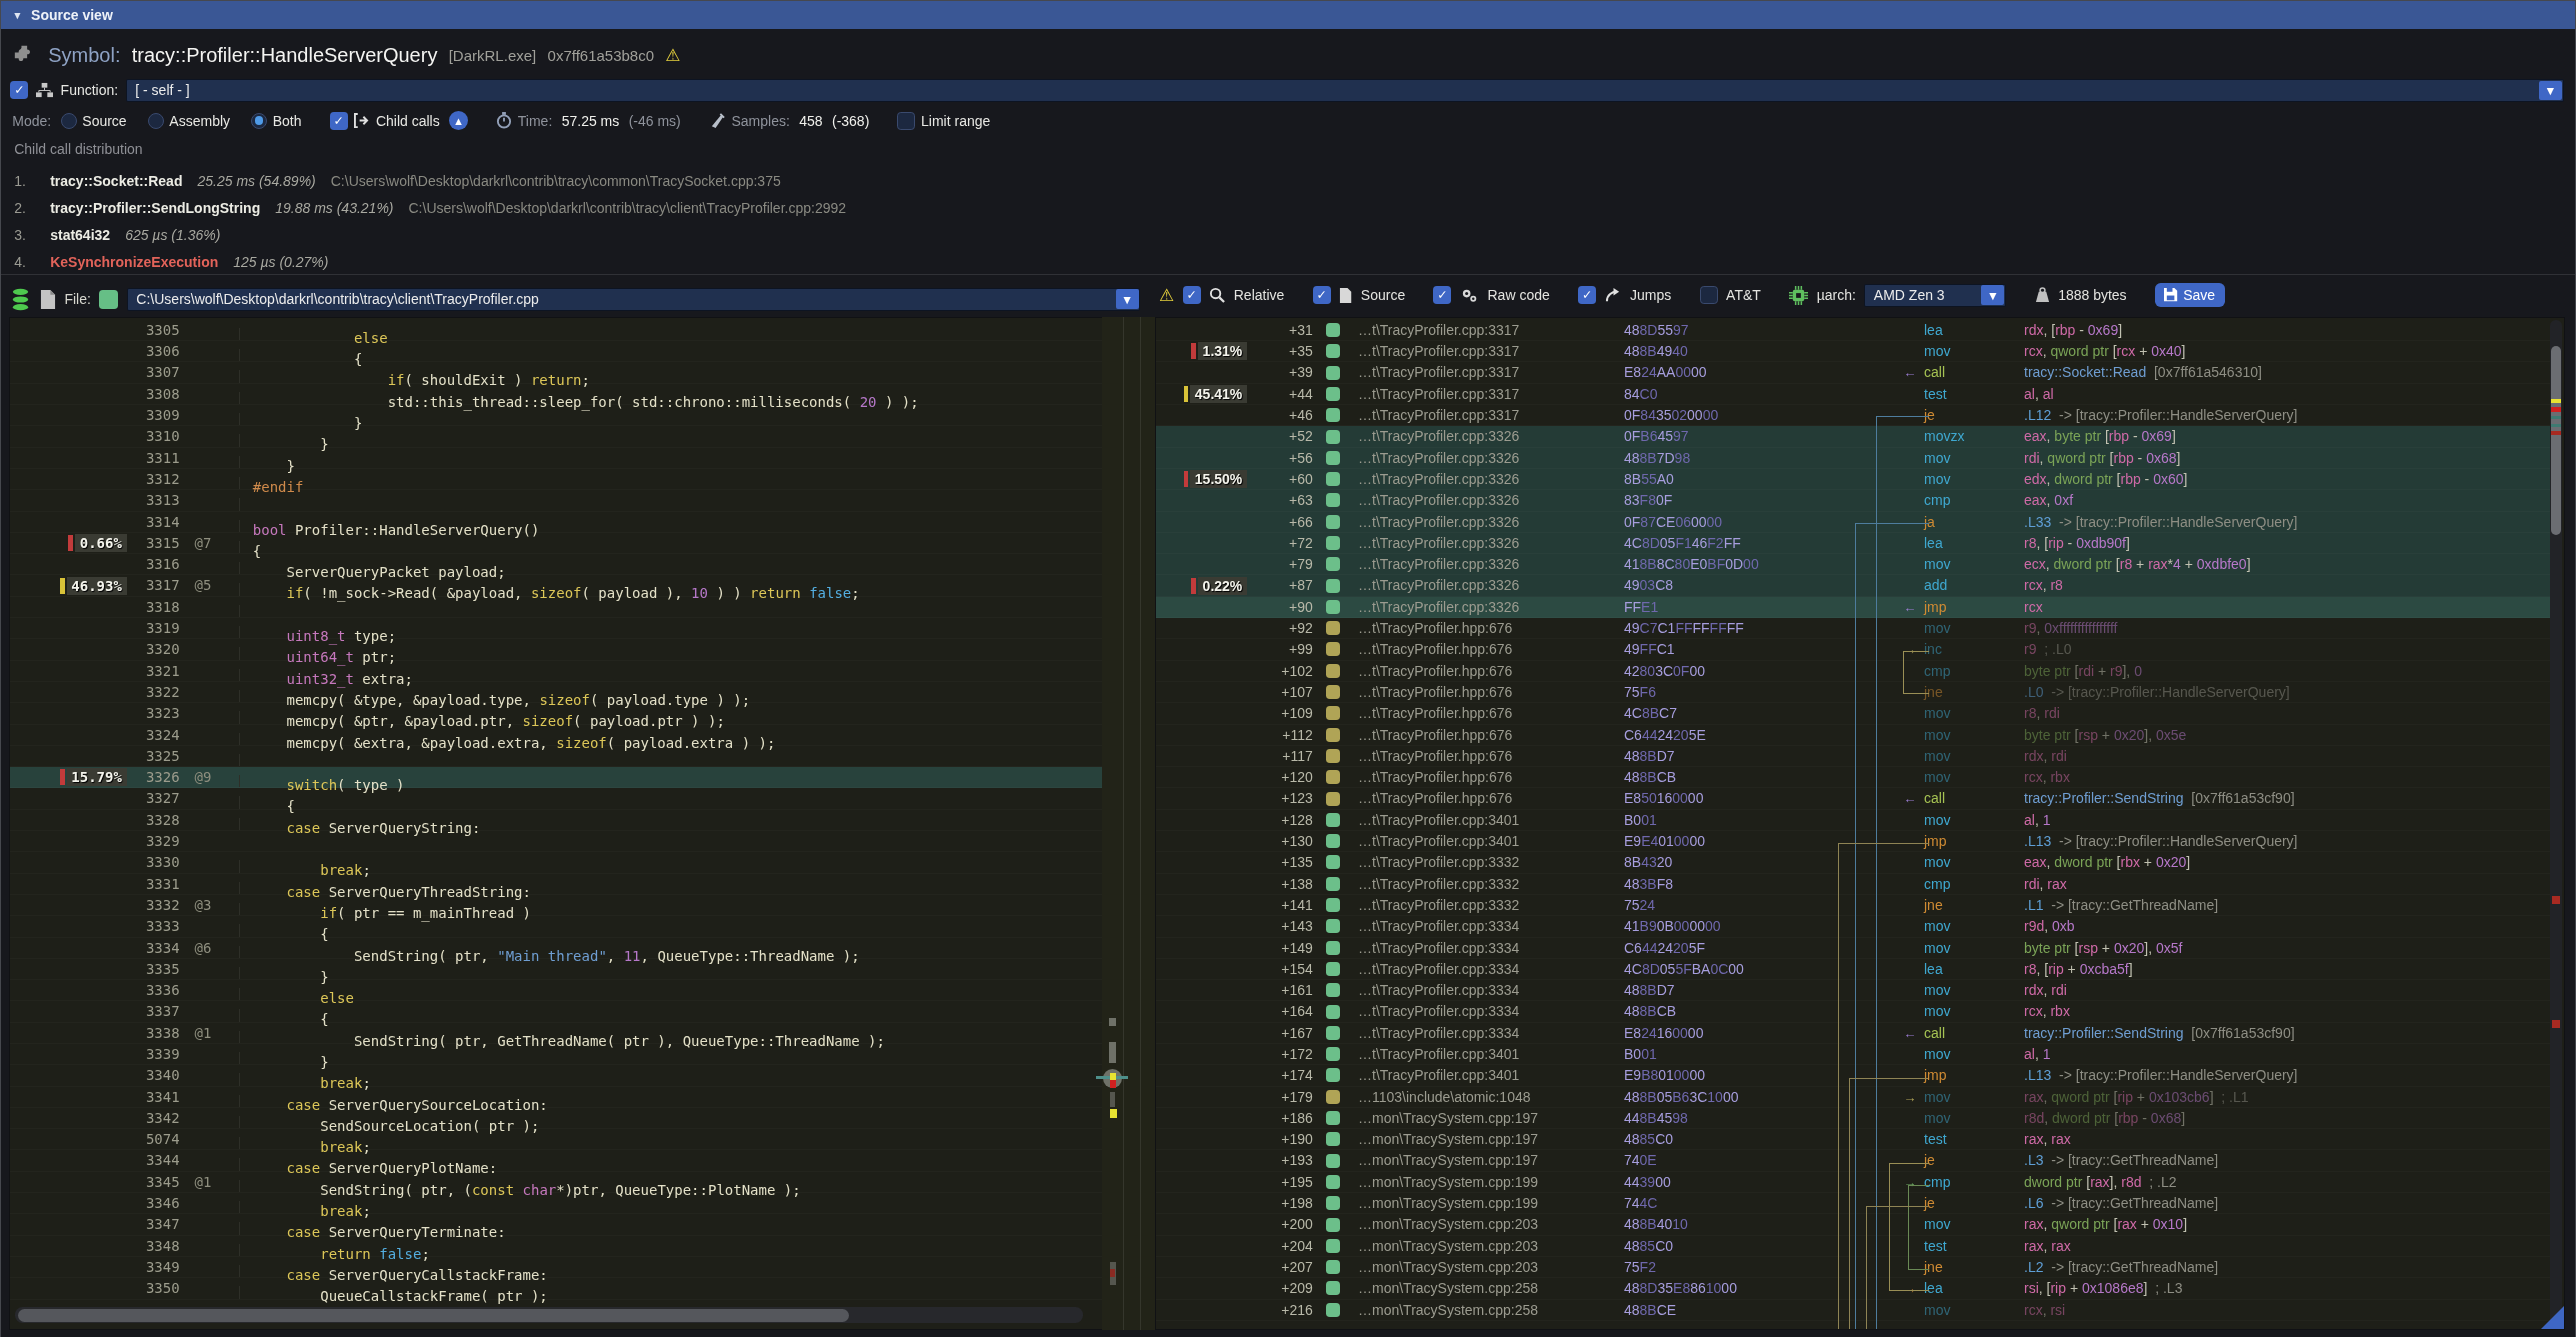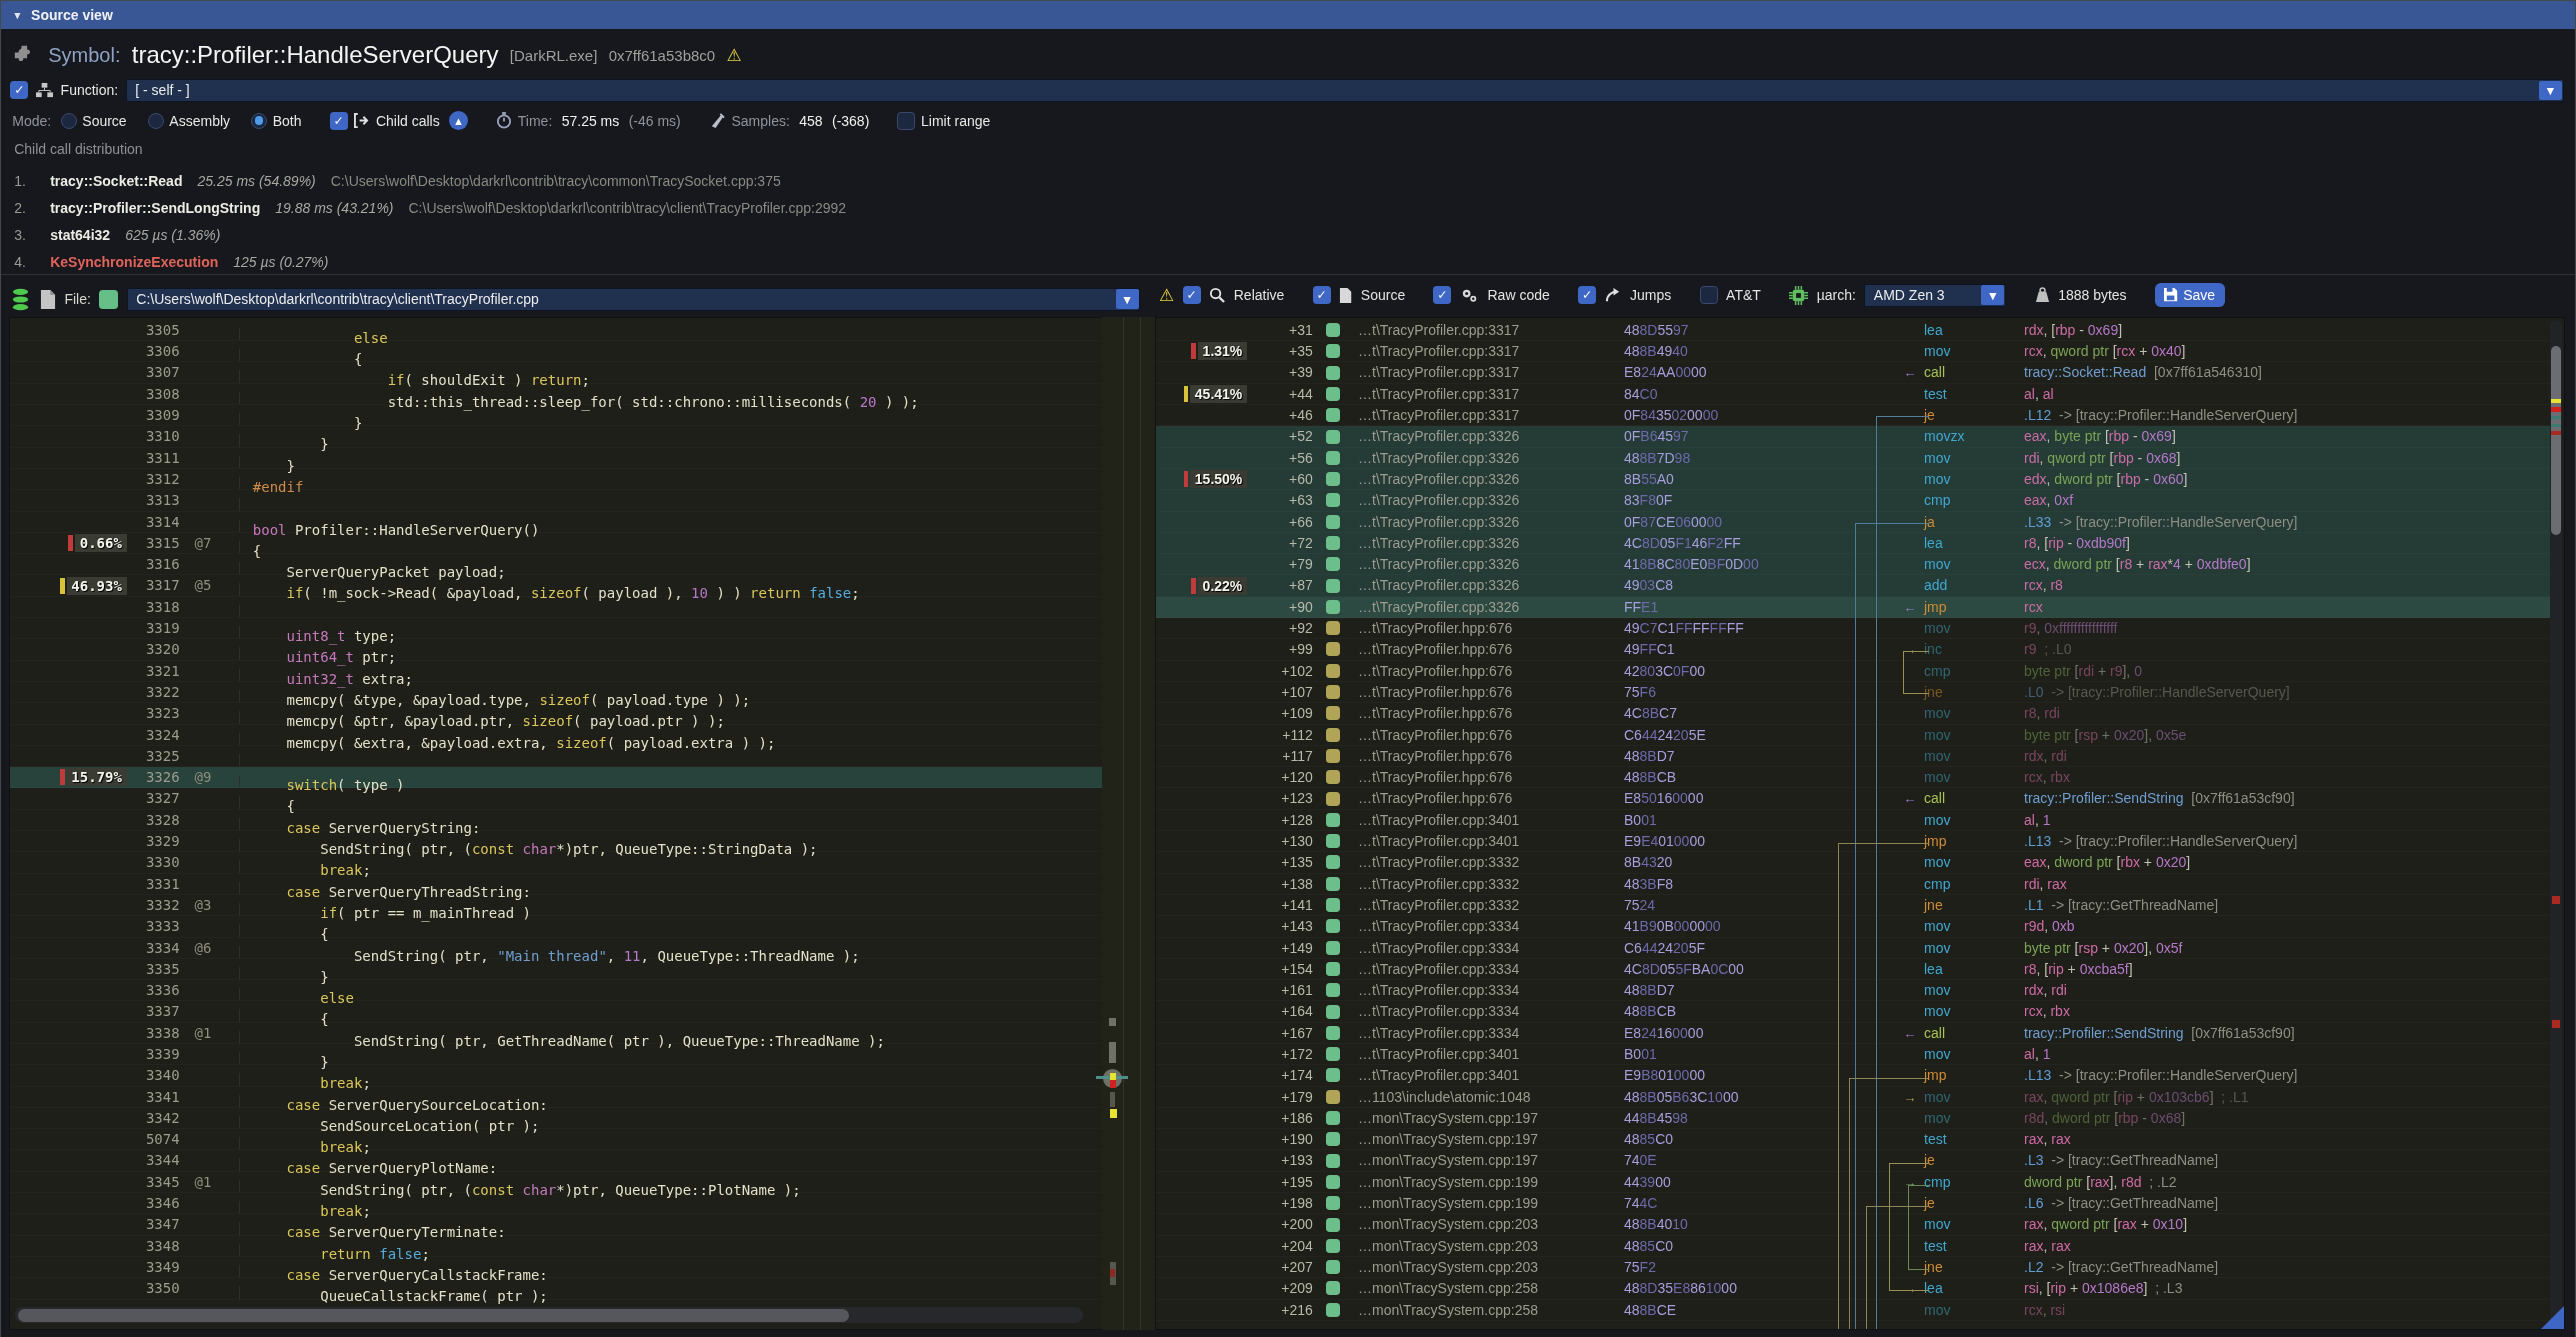--- a/index.html
+++ b/index.html
@@ -7,21 +7,21 @@
         font-family:"Liberation Sans",sans-serif;overflow:hidden;
         border:1.9px solid #46484e;box-sizing:border-box;}
   
   .titlebar{position:absolute;left:0;top:0;right:0;height:28px;background:#3a5795;
             display:flex;align-items:center;padding-left:11.3px;gap:8.5px;
             color:#eef2f8;font-size:14px;font-weight:bold;}
   .titlebar .tri{font-size:10.4px;color:#dfe6f2;}
   
   .symbol-row{position:absolute;left:11.3px;top:38px;height:32px;display:flex;align-items:center;gap:11.3px;}
   .sym-label{font-size:20px;color:#8ea2c4;}
-  .sym-name{font-size:24px;color:#f4f4f2;}
+  .sym-name{font-size:20px;color:#f4f4f2;}
   .sym-meta{font-size:15px;color:#a0a09a;}
   .warn{color:#e3cf3d;font-size:17px;font-family:"DejaVu Sans",sans-serif;}
   
   .function-row{position:absolute;left:9.4px;top:77px;right:11.3px;height:24.6px;display:flex;align-items:center;gap:7.6px;}
   .fn-label{font-size:14px;color:#e8e8e4;}
   .combo{background:#20304f;border:0.9px solid #0d1422;border-radius:1.9px;height:23px;
          display:flex;align-items:center;color:#ececec;font-size:14px;padding-left:8.5px;
          box-sizing:border-box;position:relative;}
   .combo .arrowblock{position:absolute;right:0.9px;top:0.9px;bottom:0.9px;width:23px;background:#3f67c6;
          border-radius:1.9px;display:flex;align-items:center;justify-content:center;color:#fff;font-size:9.4px;
@@ -306,21 +306,21 @@
         <div class="s-row"><div class="s-pct"></div><div class="s-num">3319</div><div class="s-mark"></div><div class="s-code"><span>    </span><span class="tk-t">uint8_t</span><span class="tk-d"> type;</span></div></div>
         <div class="s-row"><div class="s-pct"></div><div class="s-num">3320</div><div class="s-mark"></div><div class="s-code"><span>    </span><span class="tk-t">uint64_t</span><span class="tk-d"> ptr;</span></div></div>
         <div class="s-row"><div class="s-pct"></div><div class="s-num">3321</div><div class="s-mark"></div><div class="s-code"><span>    </span><span class="tk-t">uint32_t</span><span class="tk-d"> extra;</span></div></div>
         <div class="s-row"><div class="s-pct"></div><div class="s-num">3322</div><div class="s-mark"></div><div class="s-code"><span>    </span><span class="tk-d">memcpy( &amp;type, &amp;payload.type, </span><span class="tk-k">sizeof</span><span class="tk-d">( payload.type ) );</span></div></div>
         <div class="s-row"><div class="s-pct"></div><div class="s-num">3323</div><div class="s-mark"></div><div class="s-code"><span>    </span><span class="tk-d">memcpy( &amp;ptr, &amp;payload.ptr, </span><span class="tk-k">sizeof</span><span class="tk-d">( payload.ptr ) );</span></div></div>
         <div class="s-row"><div class="s-pct"></div><div class="s-num">3324</div><div class="s-mark"></div><div class="s-code"><span>    </span><span class="tk-d">memcpy( &amp;extra, &amp;payload.extra, </span><span class="tk-k">sizeof</span><span class="tk-d">( payload.extra ) );</span></div></div>
         <div class="s-row"><div class="s-pct"></div><div class="s-num">3325</div><div class="s-mark"></div><div class="s-code"><span></span></div></div>
         <div class="s-row hl"><div class="s-pct"><span class="pbar" style="background: rgb(194, 59, 59);"></span><span class="pbox">15.79%</span></div><div class="s-num">3326</div><div class="s-mark">@9</div><div class="s-code"><span>    </span><span class="tk-k">switch</span><span class="tk-d">( type )</span></div></div>
         <div class="s-row"><div class="s-pct"></div><div class="s-num">3327</div><div class="s-mark"></div><div class="s-code"><span>    </span><span class="tk-d">{</span></div></div>
         <div class="s-row"><div class="s-pct"></div><div class="s-num">3328</div><div class="s-mark"></div><div class="s-code"><span>    </span><span class="tk-k">case</span><span class="tk-d"> ServerQueryString:</span></div></div>
-        <div class="s-row"><div class="s-pct"></div><div class="s-num">3329</div><div class="s-mark"></div><div class="s-code"><span>        </span><span class="tk-d">SendString( ptr, (</span><span class="tk-k">const</span><span class="tk-d"> </span><span class="tk-t">char</span><span class="tk-d">*)ptr, QueueType::StringData );</span></div></div>
+        <div class="s-row"><div class="s-pct"></div><div class="s-num">3329</div><div class="s-mark"></div></div>
         <div class="s-row"><div class="s-pct"></div><div class="s-num">3330</div><div class="s-mark"></div><div class="s-code"><span>        </span><span class="tk-k">break</span><span class="tk-d">;</span></div></div>
         <div class="s-row"><div class="s-pct"></div><div class="s-num">3331</div><div class="s-mark"></div><div class="s-code"><span>    </span><span class="tk-k">case</span><span class="tk-d"> ServerQueryThreadString:</span></div></div>
         <div class="s-row"><div class="s-pct"></div><div class="s-num">3332</div><div class="s-mark">@3</div><div class="s-code"><span>        </span><span class="tk-k">if</span><span class="tk-d">( ptr == m_mainThread )</span></div></div>
         <div class="s-row"><div class="s-pct"></div><div class="s-num">3333</div><div class="s-mark"></div><div class="s-code"><span>        </span><span class="tk-d">{</span></div></div>
         <div class="s-row"><div class="s-pct"></div><div class="s-num">3334</div><div class="s-mark">@6</div><div class="s-code"><span>            </span><span class="tk-d">SendString( ptr, </span><span class="tk-s">"Main thread"</span><span class="tk-d">, </span><span class="tk-n">11</span><span class="tk-d">, QueueType::ThreadName );</span></div></div>
         <div class="s-row"><div class="s-pct"></div><div class="s-num">3335</div><div class="s-mark"></div><div class="s-code"><span>        </span><span class="tk-d">}</span></div></div>
         <div class="s-row"><div class="s-pct"></div><div class="s-num">3336</div><div class="s-mark"></div><div class="s-code"><span>        </span><span class="tk-k">else</span></div></div>
         <div class="s-row"><div class="s-pct"></div><div class="s-num">3337</div><div class="s-mark"></div><div class="s-code"><span>        </span><span class="tk-d">{</span></div></div>
         <div class="s-row"><div class="s-pct"></div><div class="s-num">3338</div><div class="s-mark">@1</div><div class="s-code"><span>            </span><span class="tk-d">SendString( ptr, GetThreadName( ptr ), QueueType::ThreadName );</span></div></div>
         <div class="s-row"><div class="s-pct"></div><div class="s-num">3339</div><div class="s-mark"></div><div class="s-code"><span>        </span><span class="tk-d">}</span></div></div>

